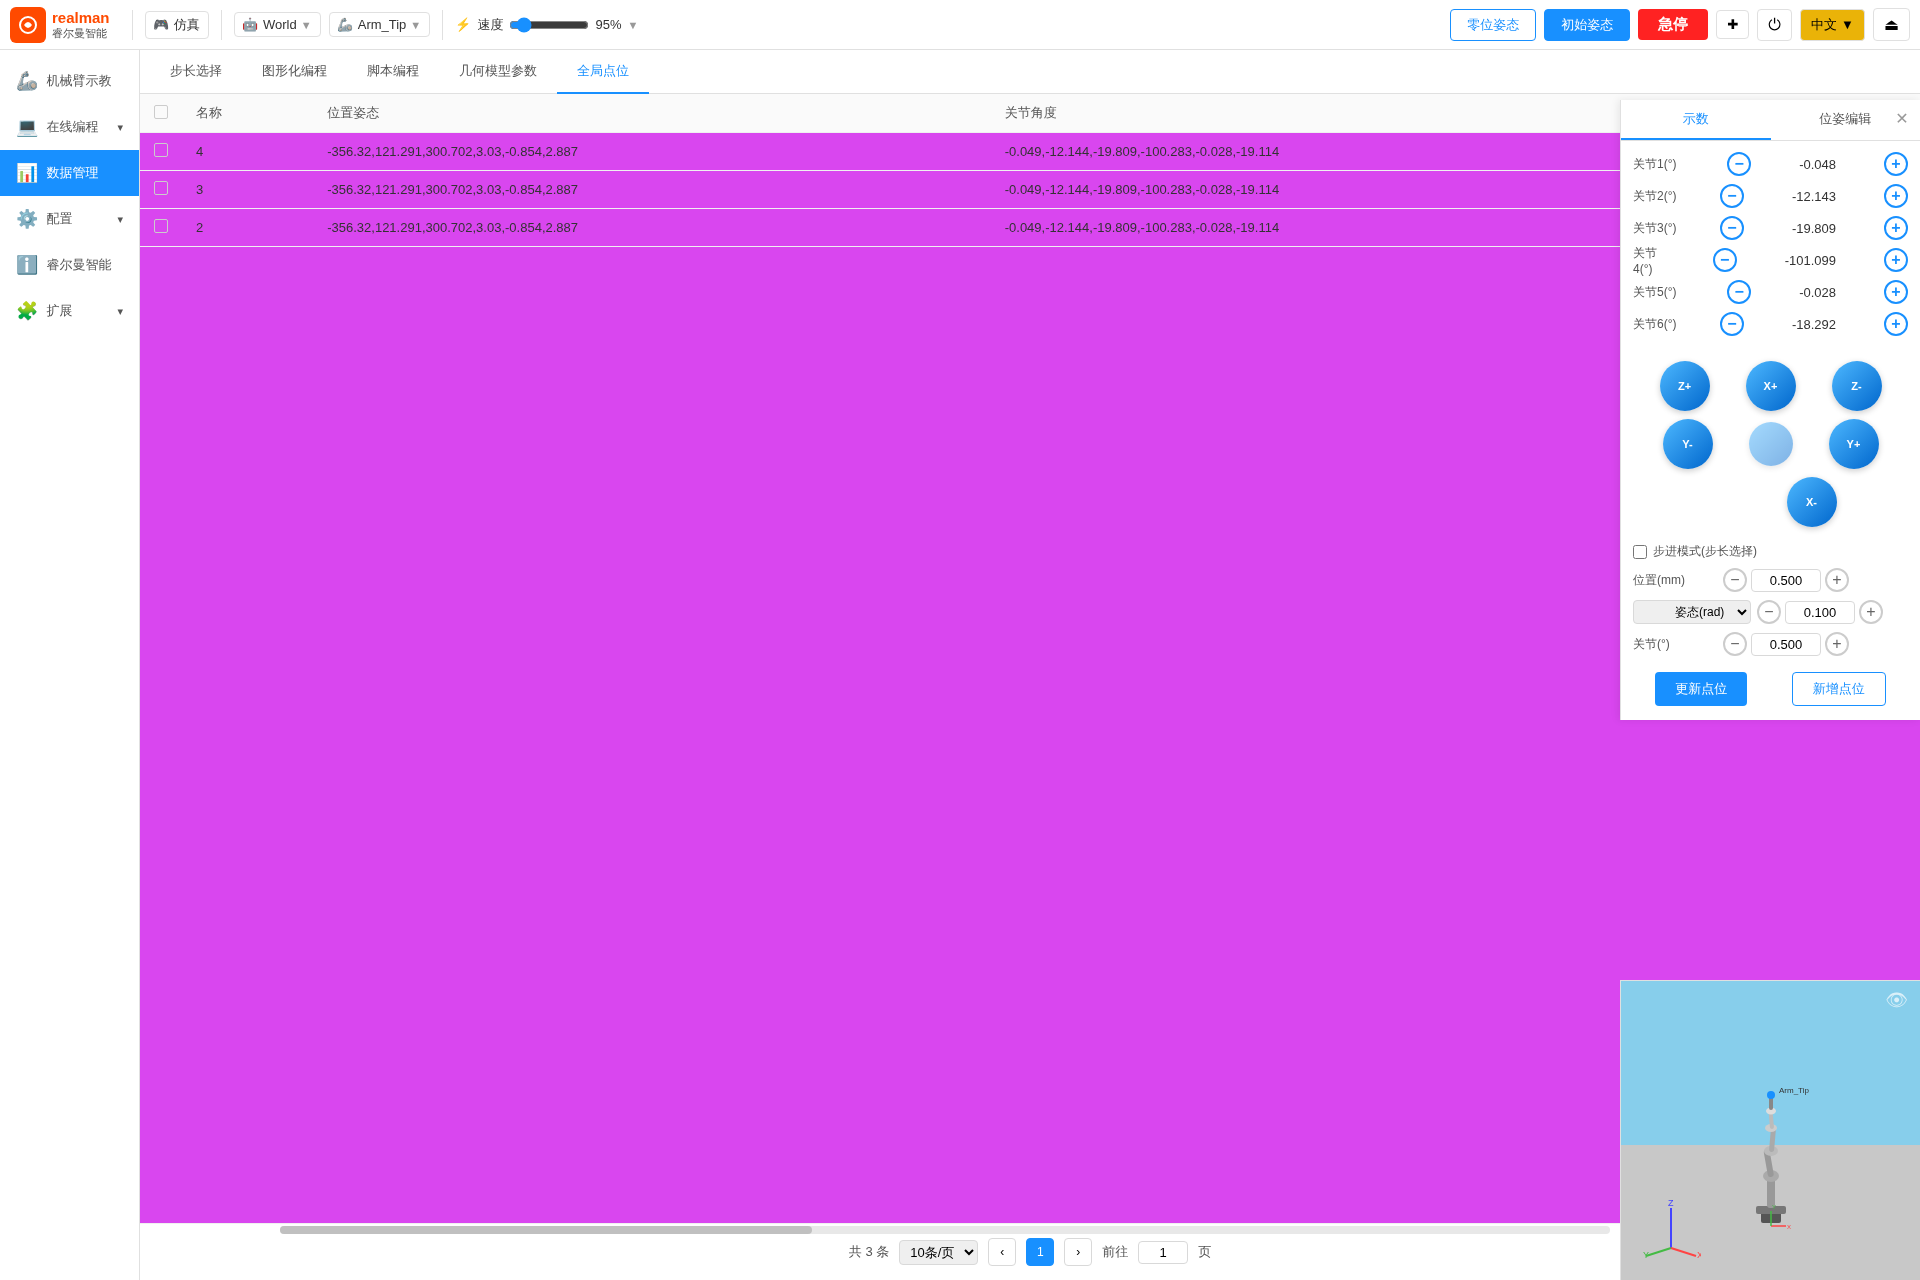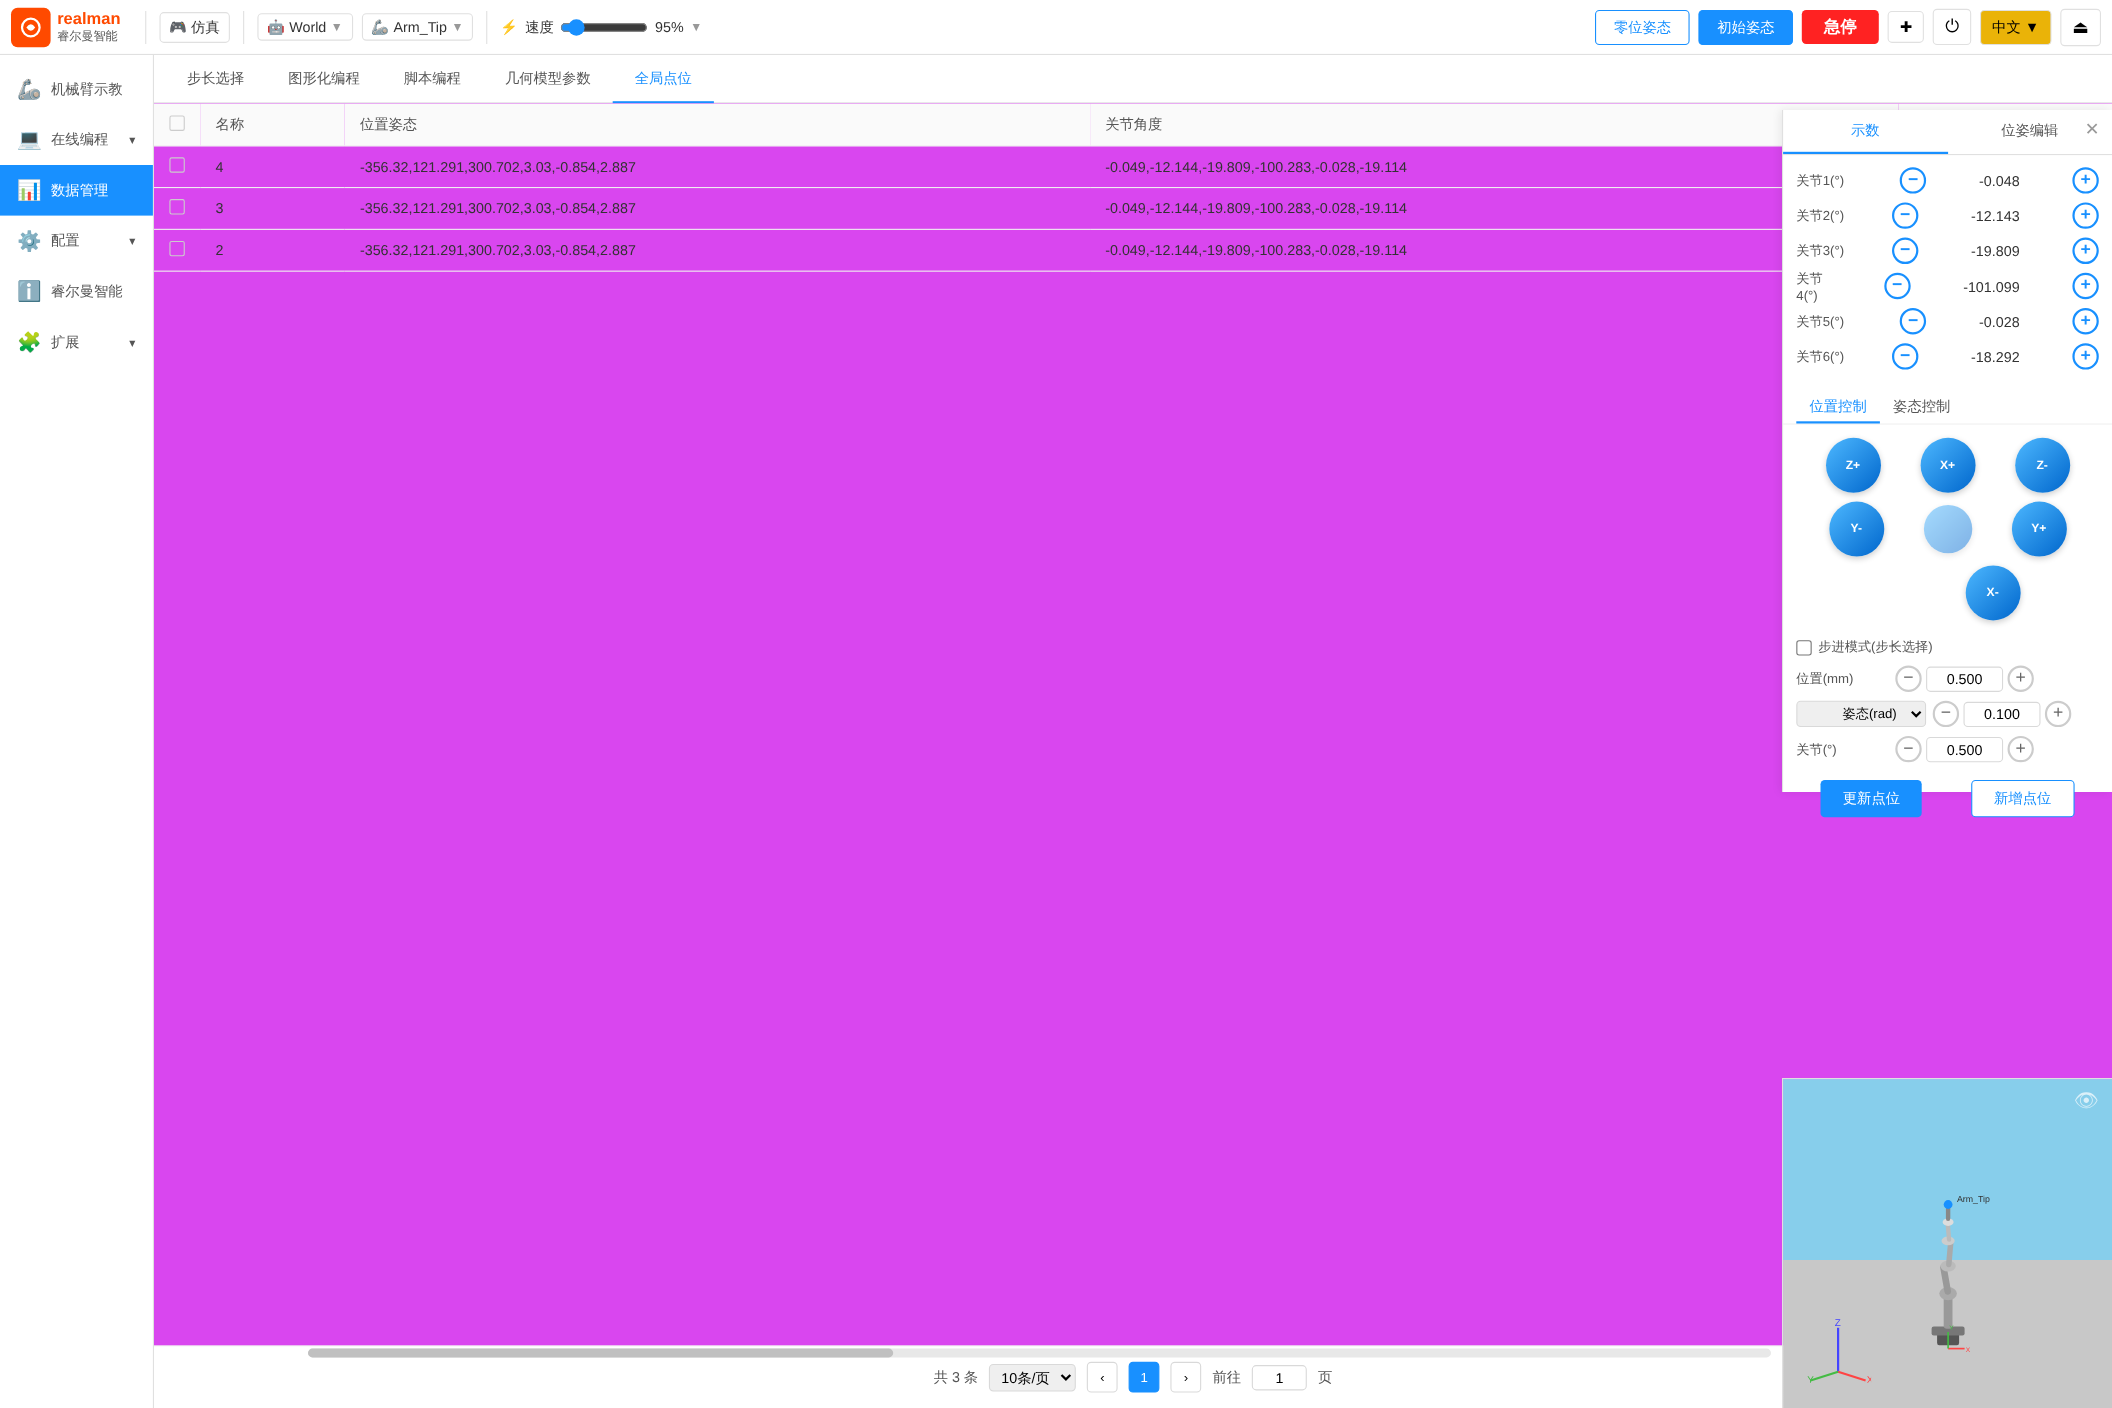--- a/index.html
+++ b/index.html
@@ -440,24 +440,20 @@
       <div class="joint-plus">+</div>
     </div>
           <div class="joint-row">
       <span class="joint-label">关节6(°)</span>
       <div class="joint-minus">−</div>
       <span class="joint-value">-18.292</span>
       <div class="joint-plus">+</div>
     </div>
         </div>
 
-      <div class="ctrl-tabs">
-        <div class="ctrl-tab active">位置控制</div>
-        <div class="ctrl-tab">姿态控制</div>
-      </div>
 
       <div class="joystick-area">
         <div class="joystick-row">
           <div class="joy-btn">Z+</div>
           <div style="width:20px;"></div>
           <div class="joy-btn">X+</div>
           <div style="width:20px;"></div>
           <div class="joy-btn">Z-</div>
         </div>
         <div class="joystick-row">

